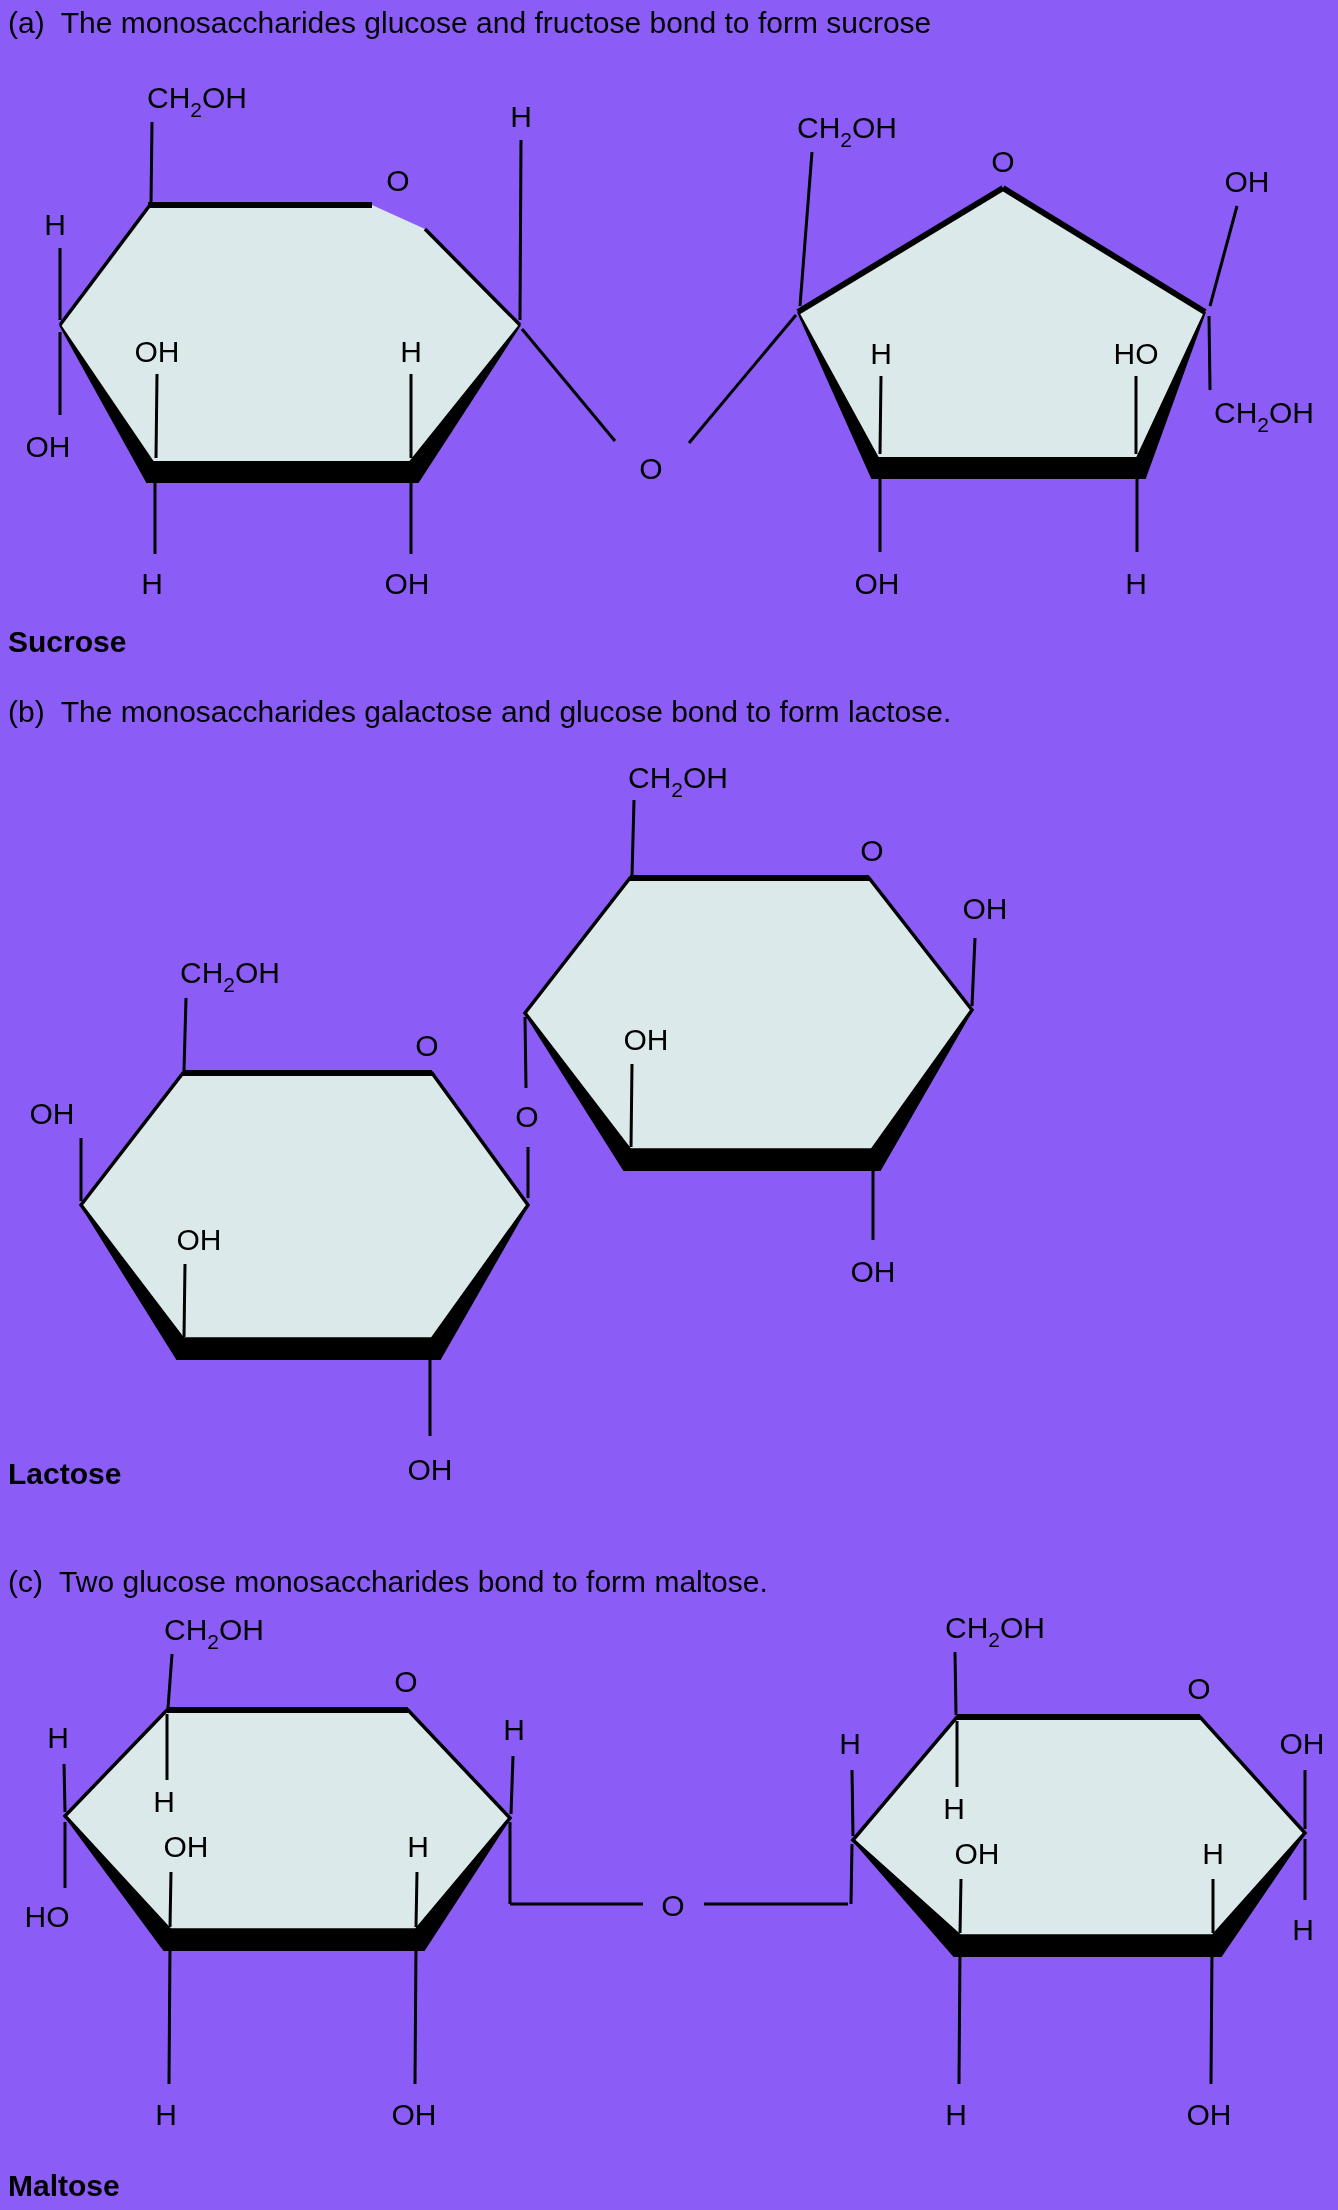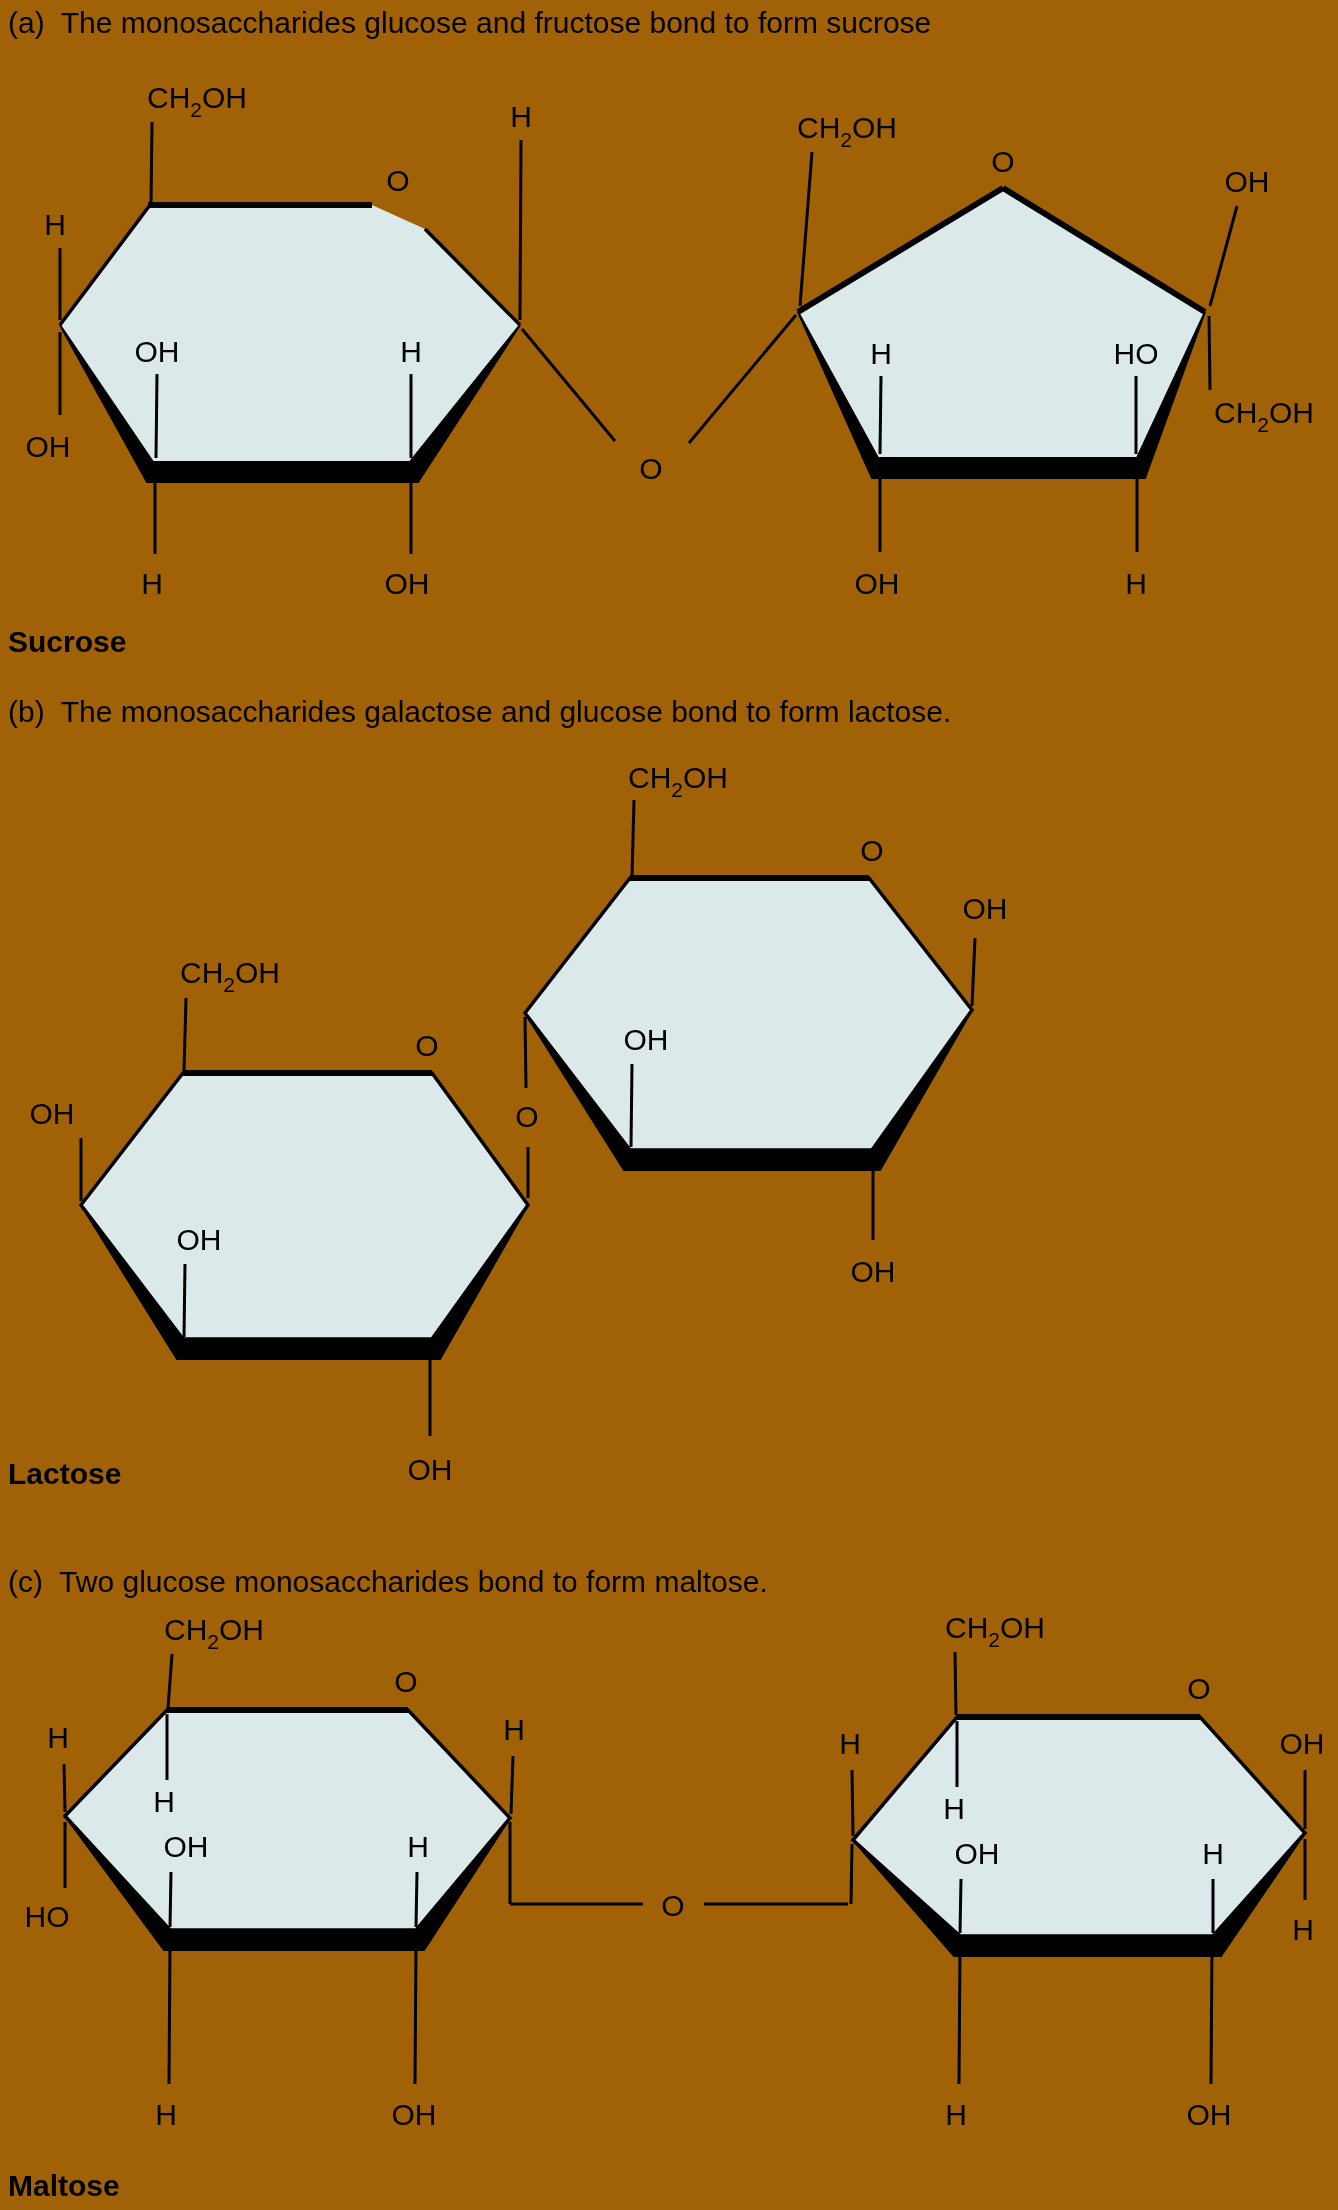--- a/index.html
+++ b/index.html
@@ -1,16 +1,16 @@
 <!DOCTYPE html>
 <html><head>
 <meta charset="utf-8">
 <style>
   html,body{margin:0;padding:0;background:#ffffff;}
-  .canvas{position:relative;width:1338px;height:2210px;background:#a16207;overflow:hidden;}
+  .canvas{position:relative;width:1338px;height:2210px;background:#8b5cf6;overflow:hidden;}
   svg{display:block;}
   text{font-family:"Liberation Sans", sans-serif;fill:#000000;}
   .title{font-size:30px;white-space:pre;}
   .product{font-size:30px;font-weight:bold;}
   .lbl{font-size:30px;text-anchor:middle;}
   .lblL{font-size:30px;text-anchor:start;}
   .sub{font-size:21px;}
   .fillpoly{fill:#dce9ea;stroke:none;}
   .outline{fill:#dce9ea;stroke:#000000;stroke-width:3.5;}
   .edge{stroke:#000000;stroke-width:3.5;fill:none;}

